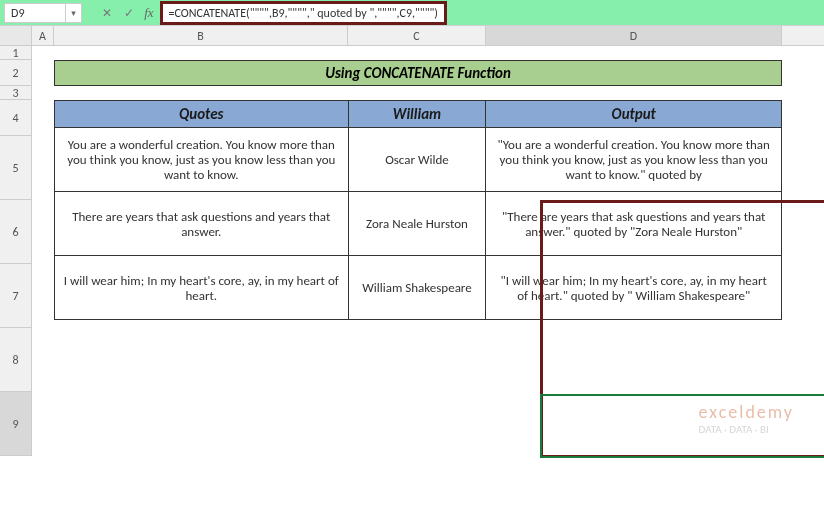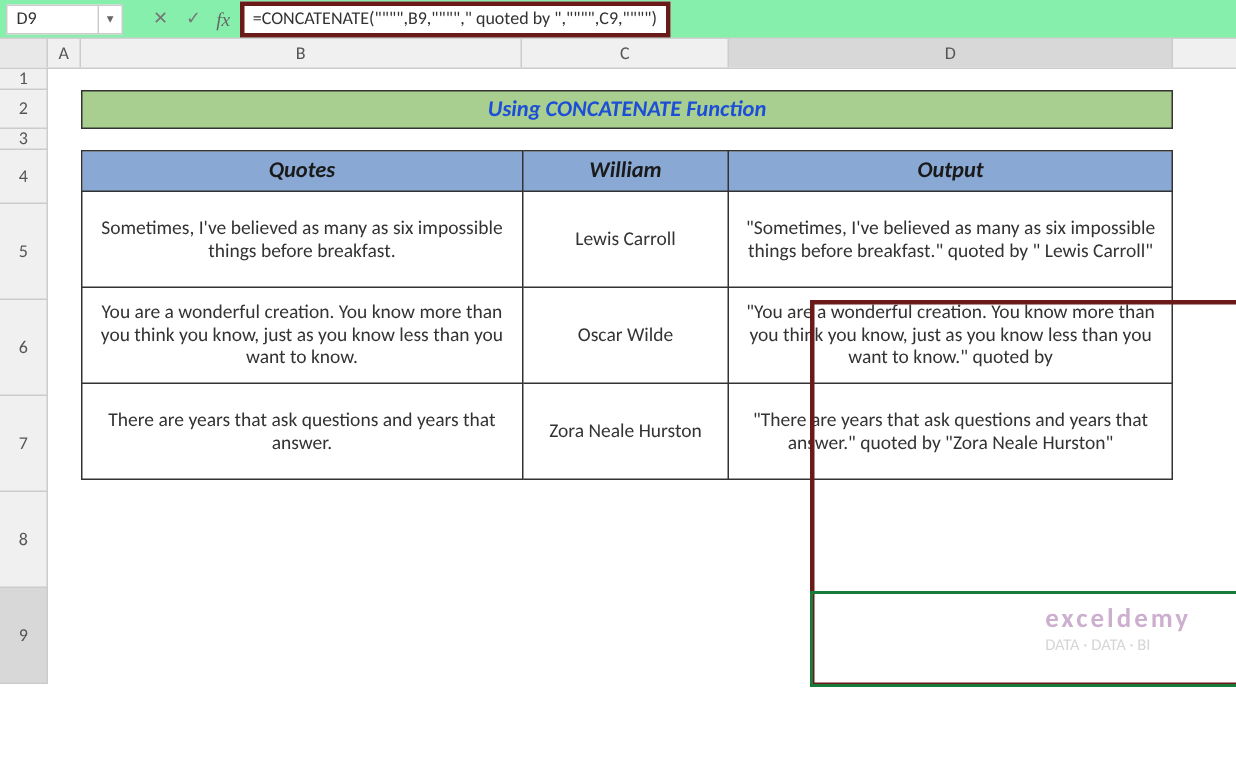--- a/index.html
+++ b/index.html
@@ -31,38 +31,38 @@
 .rh3 { height: 14px; }
 .rh4 { height: 36px; }
 .rh5 { height: 64px; }
 .rh6 { height: 64px; }
 .rh7 { height: 64px; }
 .rh8 { height: 64px; }
 .rh9 { height: 64px; }
 
 .grid { position: relative; flex: 1; }
 
-.title-cell { position: absolute; left: 22px; top: 14px; width: 728px; height: 26px; background: #a8cf8f; display: flex; align-items: center; justify-content: center; font-size: 15px; font-weight: bold; font-style: italic; color: #1d4ed8; border: 1px solid #333; }
+.title-cell { position: absolute; left: 22px; top: 14px; width: 728px; height: 26px; background: #a8cf8f; display: flex; align-items: center; justify-content: center; font-size: 15px; font-weight: bold; font-style: italic; color: #000000; border: 1px solid #333; }
 
 .tbl { position: absolute; left: 22px; top: 54px; width: 728px; border-collapse: collapse; }
 .tbl th, .tbl td { border: 1px solid #333; text-align: center; vertical-align: middle; padding: 4px 8px; font-size: 13px; }
 .tbl th { background: #89a9d4; height: 24px; font-size: 15px; font-weight: bold; font-style: italic; color: #1a1a1a; }
 .tbl td { height: 64px; }
 .colQ { width: 294px; }
 .colA2 { width: 138px; }
 .colO { width: 296px; }
 
 .highlight-out { position: absolute; left: 508px; top: 154px; width: 298px; height: 258px; border: 3px solid #6b1a1a; pointer-events: none; }
 
 .selection { position: absolute; left: 508px; top: 348px; width: 296px; height: 64px; border: 2px solid #1a7a3a; pointer-events: none; }
 .row-sel { background: #d8d8d8 !important; }
 .col-sel { background: #d8d8d8 !important; }
 
 .watermark { position: absolute; right: 30px; bottom: 20px; opacity: 0.35; font-size: 11px; color: #888; text-align: left; pointer-events: none; }
-.watermark .big { font-size: 18px; font-weight: bold; letter-spacing: 2px; color: #701a75; }
+.watermark .big { font-size: 18px; font-weight: normal; letter-spacing: 2px; color: #c2410c; }
 </style>
 </head>
 <body>
 
 <div class="namebox-row">
   <div class="namebox">D9</div>
   <div class="namebox-arrow">▾</div>
   <div class="fbar-icons">
     <span>✕</span>
     <span>✓</span>
@@ -104,33 +104,33 @@
             <col class="colA2">
             <col class="colO">
           </colgroup>
         <tbody>
             <tr>
           <th>Quotes</th>
           <th>William</th>
           <th>Output</th>
         </tr>
         <tr>
-          <td>Sometimes, I've believed as many as six impossible things before breakfast.</td>
-          <td>Lewis Carroll</td>
-          <td>"Sometimes, I've believed as many as six impossible things before breakfast." quoted by  " Lewis Carroll"</td>
-        </tr>
-        <tr>
           <td>You are a wonderful creation. You know more than you think you know, just as you know less than you want to know.</td>
           <td>Oscar Wilde</td>
           <td>"You are a wonderful creation. You know more than you think you know, just as you know less than you want to know." quoted by</td>
         </tr>
         <tr>
           <td>There are years that ask questions and years that answer.</td>
           <td>Zora Neale Hurston</td>
           <td>"There are years that ask questions and years that answer." quoted by  "Zora Neale Hurston"</td>
+        </tr>
+        <tr>
+          <td>I will wear him; In my heart's core, ay, in my heart of heart.</td>
+          <td>William Shakespeare</td>
+          <td>"I will wear him; In my heart's core, ay, in my heart of heart." quoted by  " William Shakespeare"</td>
         </tr>
       </tbody>
         </table>
 
       <div class="highlight-out"></div>
       <div class="selection"></div>
 
       <div class="watermark">
         <div class="big">exceldemy</div>
         <div>DATA · DATA · BI</div>

